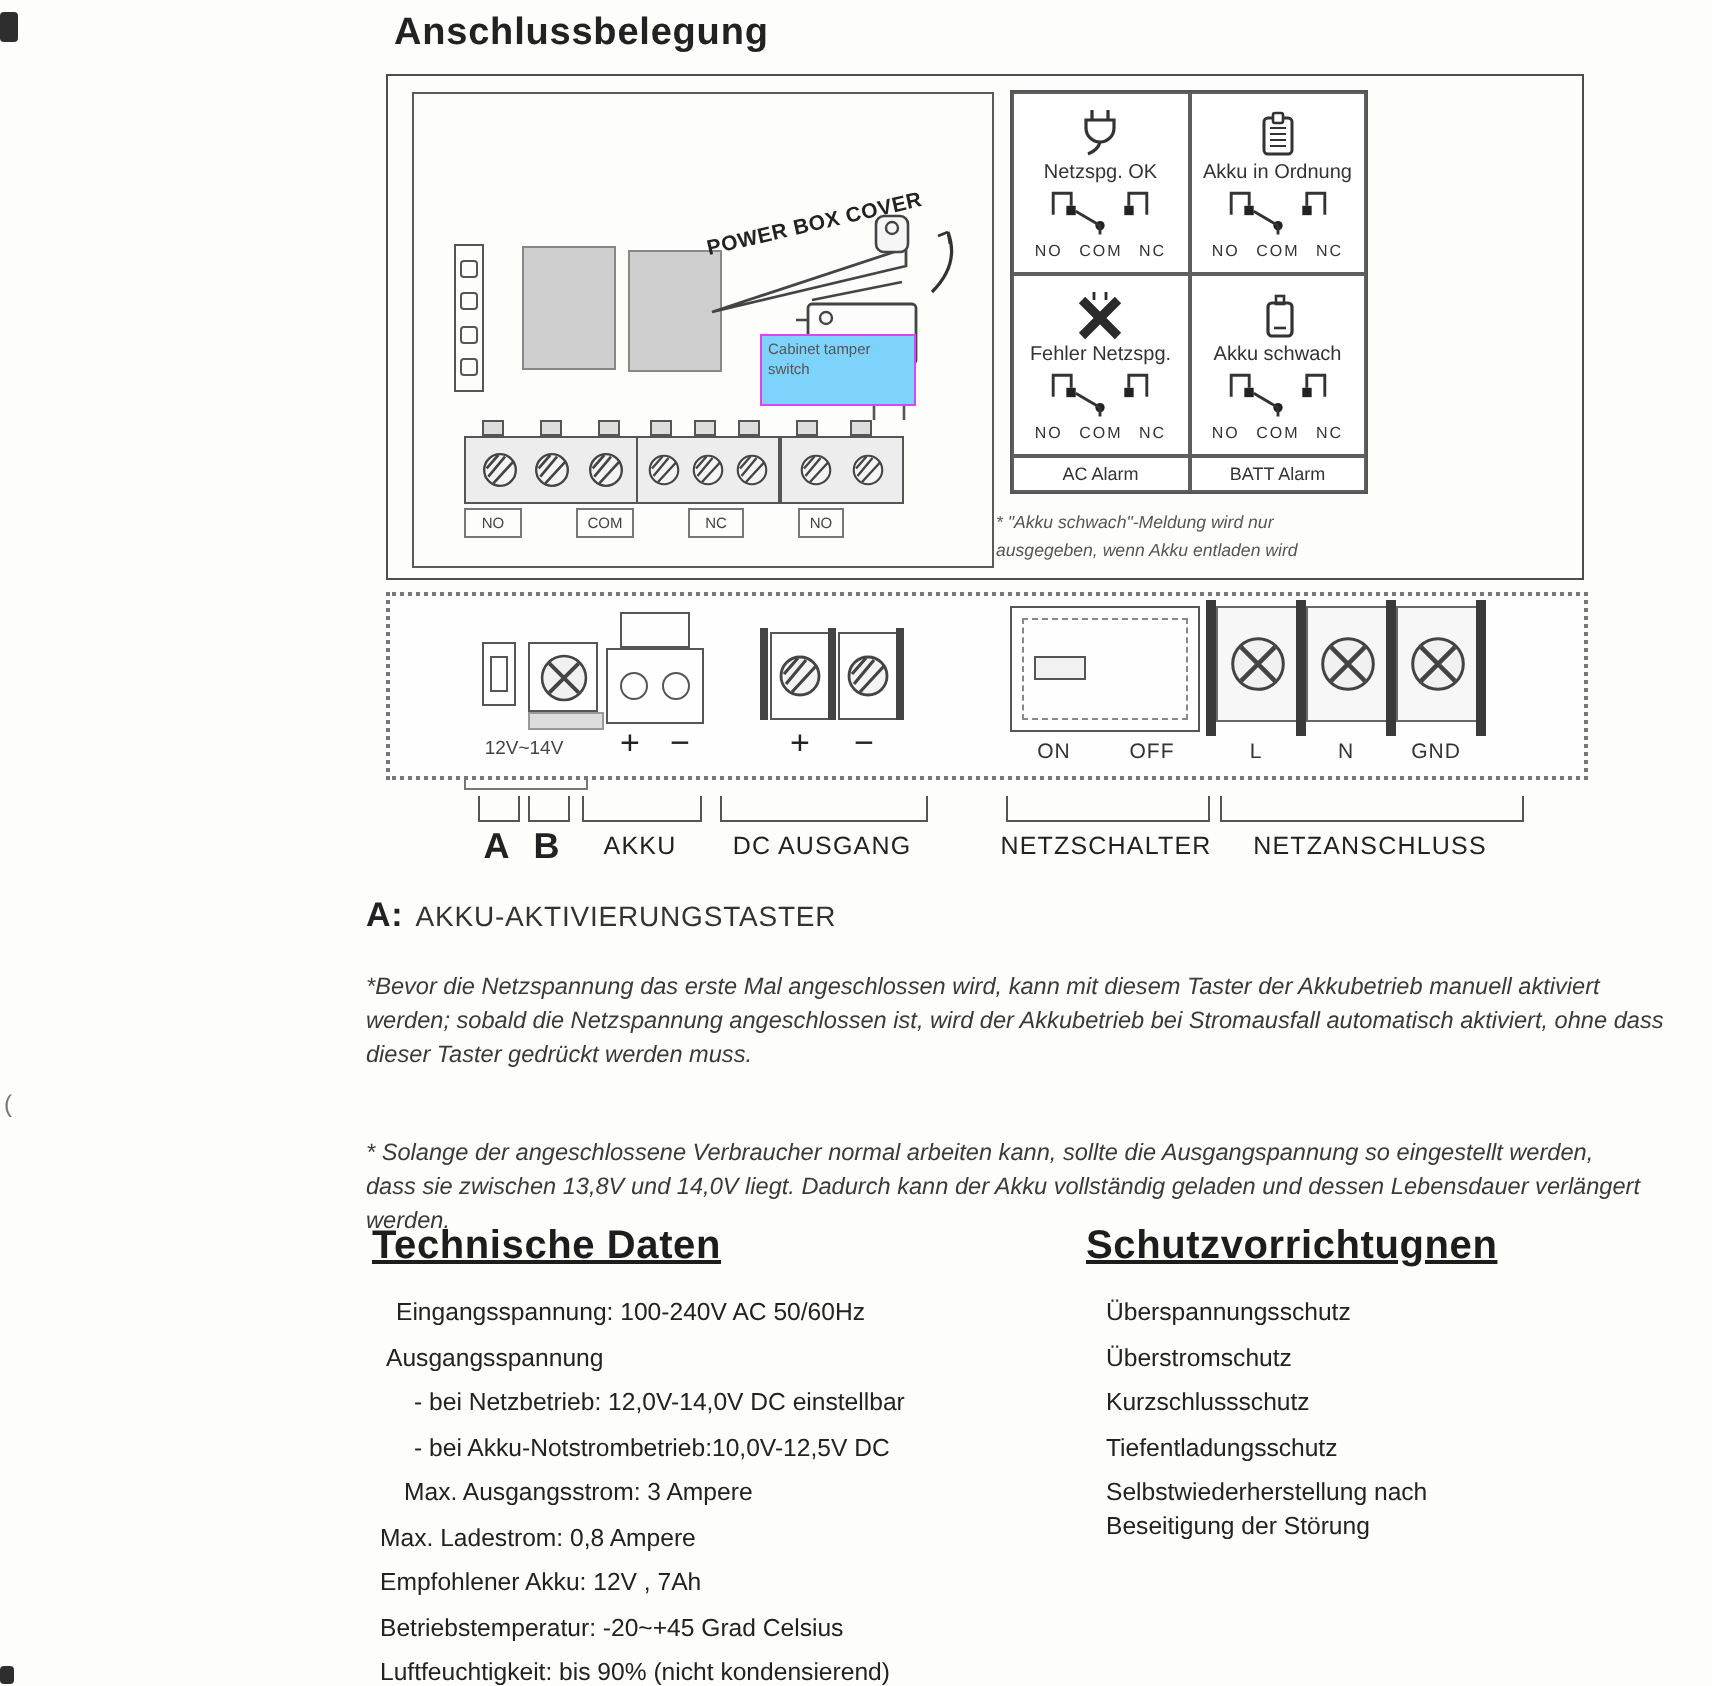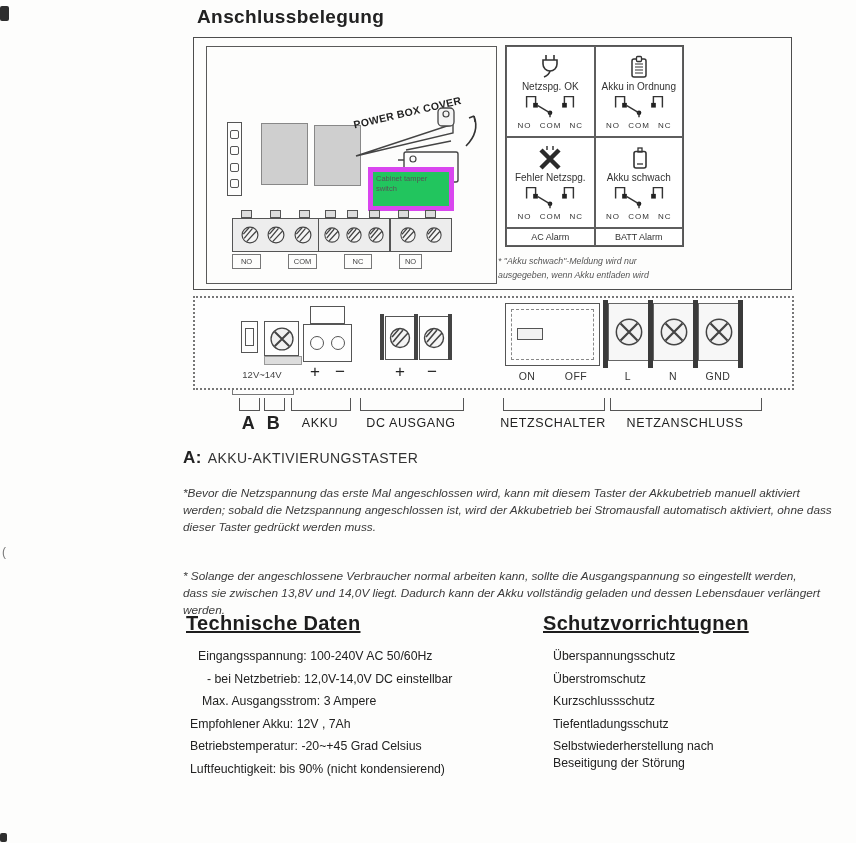--- a/index.html
+++ b/index.html
@@ -25,22 +25,22 @@
   .alarm-cap{border:1px solid #5e5e5e;display:flex;align-items:center;justify-content:center;font-size:9px;color:#333;}
   .alarm-label{font-size:10px;color:#333;}
   .contacts-txt{font-size:8px;letter-spacing:1px;word-spacing:5px;color:#333;}
   .footnote{left:498px;top:254px;width:200px;font-size:8.8px;font-style:italic;color:#555;line-height:14px;}
   
   .connector4{left:227px;top:122px;width:13px;height:72px;border:1.2px solid #555;display:flex;flex-direction:column;
               align-items:center;justify-content:space-evenly;}
   .connector4 i{width:7px;height:7px;border:1.1px solid #555;border-radius:2px;display:block;}
   .relay-rect{background:#cfcfcf;border:1px solid #888;}
   .pbc-label{left:352px;top:104px;width:130px;font-size:10.5px;font-weight:600;color:#222;transform:rotate(-13deg);letter-spacing:.3px;}
-  .tamper-label{left:368px;top:167px;width:70px;height:30px;border:5px solid #d946ef;font-size:7.5px;color:#555;
-                padding:2px 3px;line-height:10px;background:#22c55e;}
+  .tamper-label{left:380px;top:167px;width:70px;height:30px;border:1px solid #d946ef;font-size:7.5px;color:#555;
+                padding:2px 3px;line-height:10px;background:#7dd3fc;}
   
   .tgroup{position:absolute;top:218px;height:32px;border:1px solid #555;background:#ededed;
           display:flex;align-items:center;justify-content:space-evenly;}
   .pin{position:absolute;top:210px;width:9px;height:6px;border:1px solid #555;background:#ddd;}
   .tlabels{left:232px;top:254px;width:218px;height:18px;display:flex;flex-wrap:wrap;font-size:7.5px;color:#444;gap:27px;}
   .tcell{border:1px solid #777;box-sizing:border-box;height:15px;display:flex;align-items:center;justify-content:center;}
   
   .btnA{left:241px;top:321px;width:15px;height:30px;border:1.5px solid #555;}
   .btnA i{display:block;margin:6px auto;width:7px;height:16px;border:1px solid #555;}
   .potB{left:264px;top:321px;width:33px;height:33px;border:1.5px solid #555;display:flex;align-items:center;justify-content:center;}
@@ -329,22 +329,25 @@
   <div class="abs sec-head" style="left:183px;top:448px">
     <span class="pfx">A:</span><span>AKKU-AKTIVIERUNGSTASTER</span>
   </div>
   <div class="abs sec-body" style="left:183px;top:473px;width:657px">*Bevor die Netzspannung das erste Mal angeschlossen wird, kann mit diesem Taster der Akkubetrieb manuell aktiviert werden; sobald die Netzspannung angeschlossen ist, wird der Akkubetrieb bei Stromausfall automatisch aktiviert, ohne dass dieser Taster gedrückt werden muss.</div>
 
   <div class="abs sec-body" style="left:183px;top:556px;width:640px">* Solange der angeschlossene Verbraucher normal arbeiten kann, sollte die Ausgangspannung so eingestellt werden, dass sie zwischen 13,8V und 14,0V liegt. Dadurch kann der Akku vollständig geladen und dessen Lebensdauer verlängert werden.</div>
 
   <div class="abs col-head" style="left:186px;top:612px">Technische Daten</div>
   <div class="abs list" style="left:190px;top:648px;width:300px">
     <div class="i1">Eingangsspannung: 100-240V AC 50/60Hz</div>
+    <div class="i2">Ausgangsspannung</div>
     <div class="i3">- bei Netzbetrieb: 12,0V-14,0V DC einstellbar</div>
+    <div class="i4">- bei Akku-Notstrombetrieb:10,0V-12,5V DC</div>
     <div class="i5">Max. Ausgangsstrom: 3 Ampere</div>
+    <div>Max. Ladestrom: 0,8 Ampere</div>
     <div>Empfohlener Akku: 12V , 7Ah</div>
     <div>Betriebstemperatur: -20~+45 Grad Celsius</div>
     <div>Luftfeuchtigkeit: bis 90% (nicht kondensierend)</div>
   </div>
 
   <div class="abs col-head" style="left:543px;top:612px">Schutzvorrichtugnen</div>
   <div class="abs list" style="left:553px;top:648px;width:228px">
     <div>Überspannungsschutz</div>
     <div>Überstromschutz</div>
     <div>Kurzschlussschutz</div>

